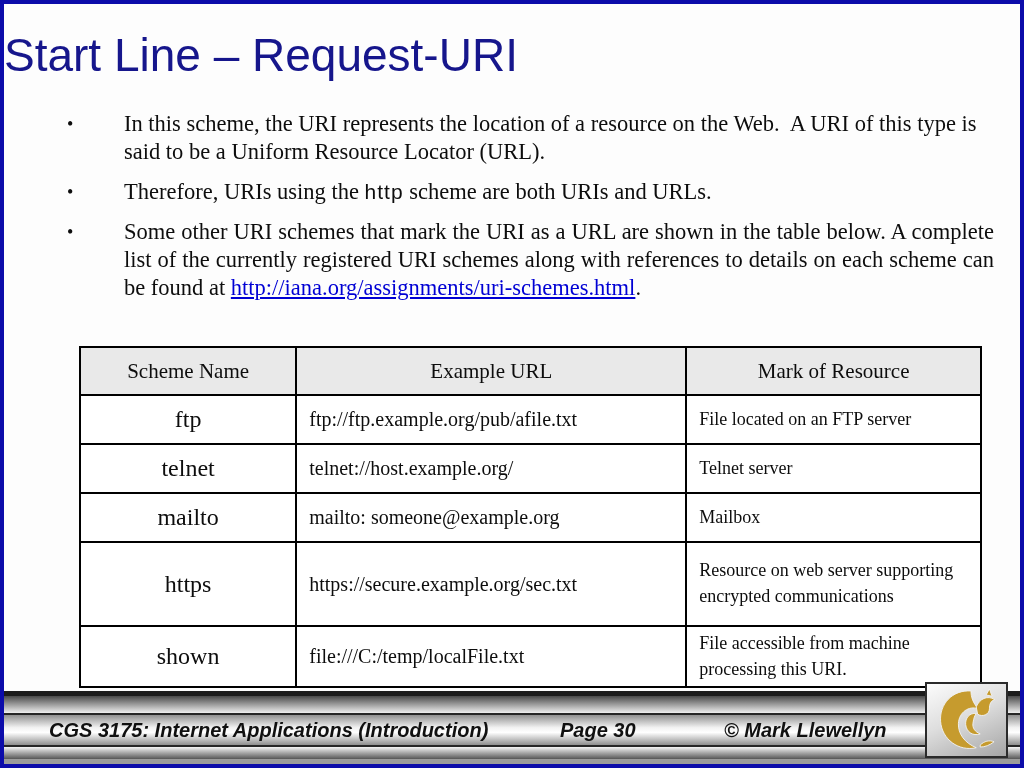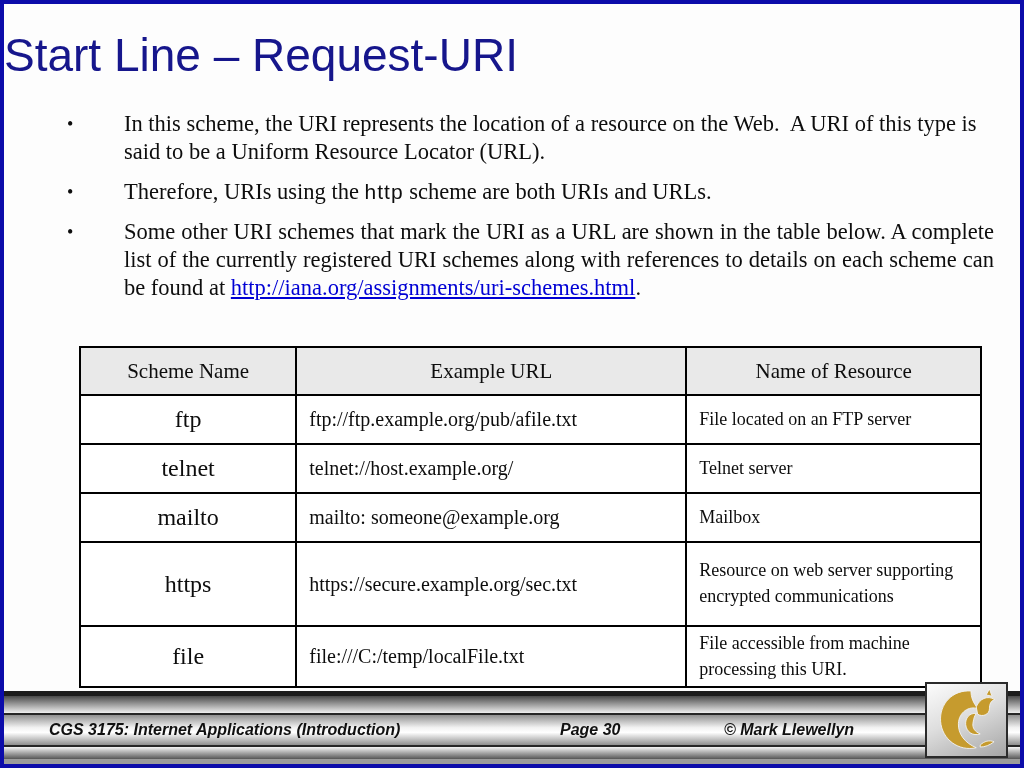--- a/index.html
+++ b/index.html
@@ -58,21 +58,21 @@
   .footer{position:absolute;left:0;bottom:0;width:1024px;height:73px;z-index:5;}
   .f-edge{height:5px;background:#1c1c1c;}
   .f-strip-top{height:17px;background:linear-gradient(#4a4a4a,#efefef);}
   .f-sep{height:2px;background:#262626;}
   .f-main{
     position:relative;height:30px;
     background:linear-gradient(#909090 0%,#f2f2f2 42%,#ffffff 58%,#8e8e8e 100%);
   }
   .f-label{
     position:absolute;top:0;line-height:30px;color:#101010;
-    font-family:"Liberation Sans", sans-serif;font-style:italic;font-weight:700;font-size:16px;
+    font-family:"Liberation Sans", sans-serif;font-style:italic;font-weight:700;font-size:20px;
     white-space:nowrap;
   }
   .f-course{left:45px;}
   .f-page{left:556px;}
   .f-copy{left:720px;}
   .f-strip-bottom{height:12px;background:linear-gradient(#f4f4f4,#565656);}
   .f-base{height:5px;background:#9b9b9b;}
   
   .logo{
     position:absolute;right:12px;bottom:6px;width:83px;height:76px;z-index:9;
@@ -112,21 +112,21 @@
   <table class="schemes">
     <colgroup>
         <col class="c1">
         <col class="c2">
         <col class="c3">
       </colgroup>
     <thead>
       <tr>
         <th class="hdr">Scheme Name</th>
         <th class="hdr">Example URL</th>
-        <th class="hdr">Name of Resource</th>
+        <th class="hdr">Mark of Resource</th>
       </tr>
     </thead>
     <tbody>
       <tr>
         <td class="scheme">ftp</td>
         <td class="example">ftp://ftp.example.org/pub/afile.txt</td>
         <td class="rtype">File located on an FTP server</td>
       </tr>
       <tr>
         <td class="scheme">telnet</td>
@@ -137,21 +137,21 @@
         <td class="scheme">mailto</td>
         <td class="example">mailto: someone@example.org</td>
         <td class="rtype">Mailbox</td>
       </tr>
       <tr class="r-https">
         <td class="scheme">https</td>
         <td class="example">https://secure.example.org/sec.txt</td>
         <td class="rtype">Resource on web server supporting encrypted communications</td>
       </tr>
       <tr class="r-file">
-        <td class="scheme">file</td>
+        <td class="scheme">shown</td>
         <td class="example">file:///C:/temp/localFile.txt</td>
         <td class="rtype">File accessible from machine processing this URI.</td>
       </tr>
     </tbody>
   </table>
 
   <div class="footer">
     <div class="f-edge"></div>
     <div class="f-strip-top"></div>
     <div class="f-sep"></div>

